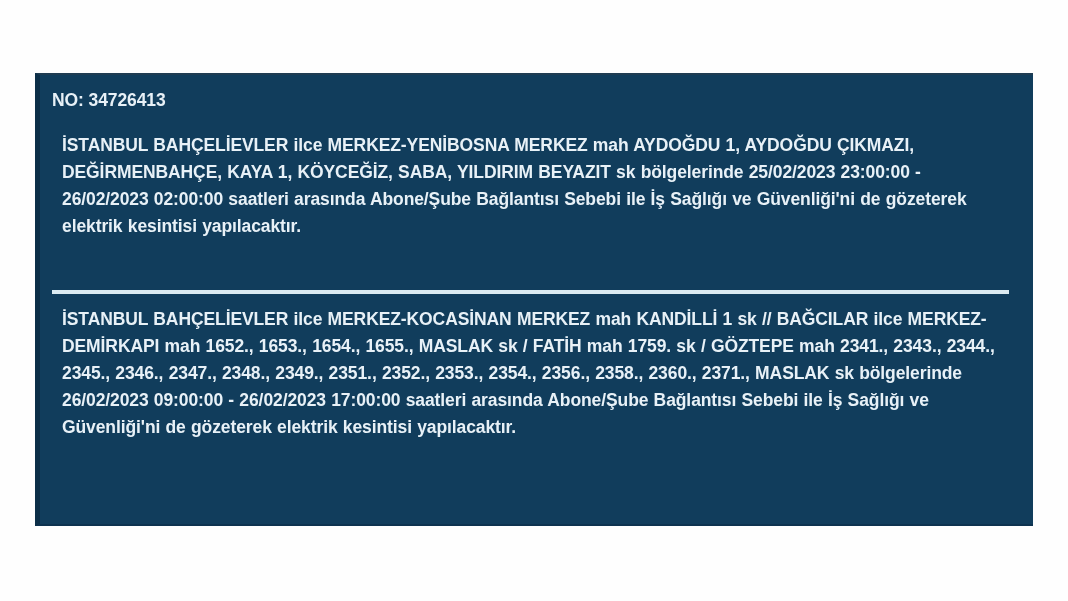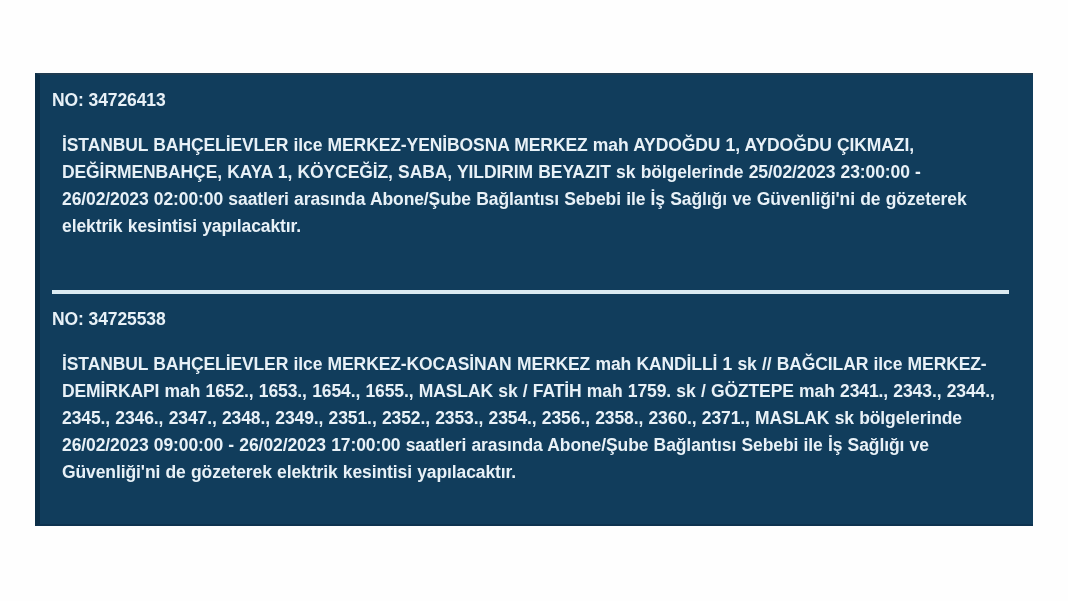--- a/index.html
+++ b/index.html
@@ -61,19 +61,18 @@
   <div class="notice-panel">
 
     <div class="notice">
       <p class="no-line">NO: 34726413</p>
       <p class="body-text">İSTANBUL BAHÇELİEVLER ilce MERKEZ-YENİBOSNA MERKEZ mah AYDOĞDU 1, AYDOĞDU ÇIKMAZI, DEĞİRMENBAHÇE, KAYA 1, KÖYCEĞİZ, SABA, YILDIRIM BEYAZIT sk bölgelerinde 25/02/2023 23:00:00 - 26/02/2023 02:00:00 saatleri arasında Abone/Şube Bağlantısı Sebebi ile İş Sağlığı ve Güvenliği'ni de gözeterek elektrik kesintisi yapılacaktır.</p>
     </div>
 
     <hr class="divider">
 
     <div class="notice">
-      <p class="no-line">NO: 34725538</p>
       <p class="body-text">İSTANBUL BAHÇELİEVLER ilce MERKEZ-KOCASİNAN MERKEZ mah KANDİLLİ 1 sk // BAĞCILAR ilce MERKEZ-DEMİRKAPI mah 1652., 1653., 1654., 1655., MASLAK sk / FATİH mah 1759. sk / GÖZTEPE mah 2341., 2343., 2344., 2345., 2346., 2347., 2348., 2349., 2351., 2352., 2353., 2354., 2356., 2358., 2360., 2371., MASLAK sk bölgelerinde 26/02/2023 09:00:00 - 26/02/2023 17:00:00 saatleri arasında Abone/Şube Bağlantısı Sebebi ile İş Sağlığı ve Güvenliği'ni de gözeterek elektrik kesintisi yapılacaktır.</p>
     </div>
 
   </div>
 
 </div>
 
 </body></html>

